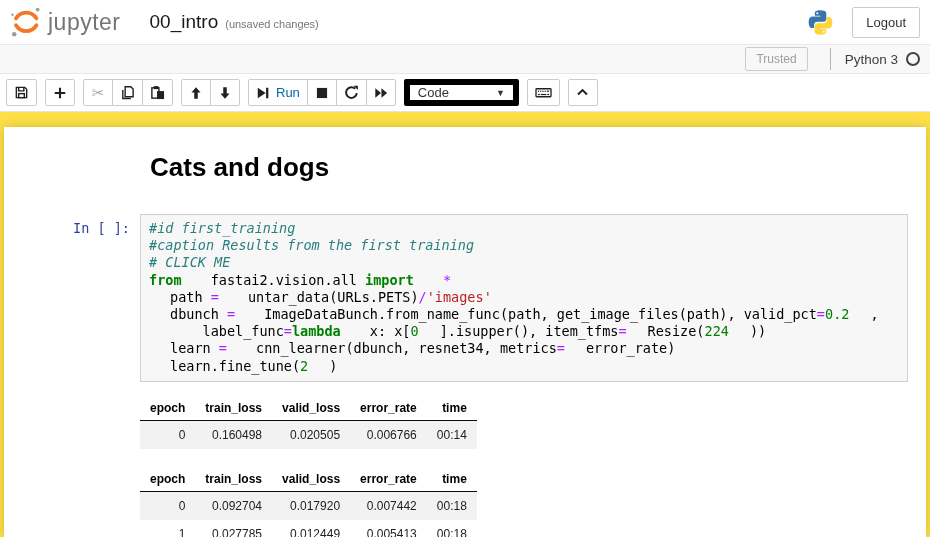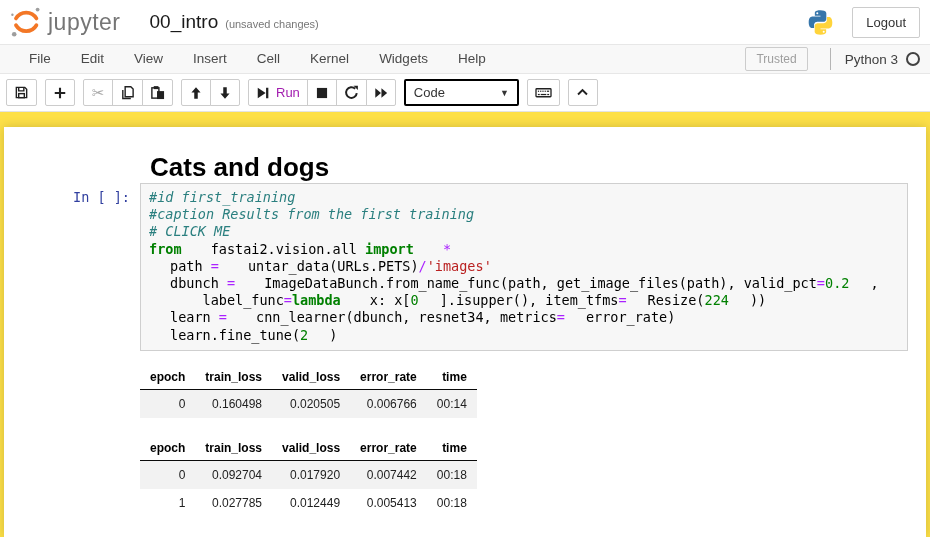--- a/index.html
+++ b/index.html
@@ -33,36 +33,36 @@
   #toolbar { height:38px; background:#fff; border-bottom:1px solid #e3e3e3;
              display:flex; align-items:center; padding-left:6px; }
   .btn-group { display:flex; margin-right:8px; }
   .tb-btn { height:27px; min-width:30px; background:#fff; border:1px solid #ccc;
             display:flex; align-items:center; justify-content:center; padding:0 7px;
             cursor:pointer; }
   .btn-group .tb-btn + .tb-btn { margin-left:-1px; }
   .btn-group .tb-btn:first-child { border-radius:2px 0 0 2px; }
   .btn-group .tb-btn:last-child { border-radius:0 2px 2px 0; }
   .btn-group .tb-btn:only-child { border-radius:2px; }
-  .run-label { font-size:13px; color:#a21caf; margin-left:6px; }
-  .celltype-select { width:115px; height:27px; border:2px solid #000000; border-radius:2px;
+  .run-label { font-size:13px; color:#0369a1; margin-left:6px; }
+  .celltype-select { width:115px; height:27px; border:6px solid #000000; border-radius:2px;
                      display:flex; align-items:center; font-size:13px; color:#333;
                      padding:0 8px; margin-right:8px; cursor:pointer; background:#fff; }
   .select-caret { margin-left:auto; font-size:9px; color:#333; }
   .scissors-glyph { font-size:15px; color:#ababab; line-height:1; }
 
   
   #site { background:#fde047; height:425px; padding-top:15px; }
   #notebook-container { background:#fff; margin:0 4px; height:100%;
                         box-shadow:0 0 10px rgba(0,0,0,0.18); padding-top:12px; overflow:hidden; }
 
   .md-cell { padding:14px 0 0 146px; }
   .md-cell h1 { font-size:26px; font-weight:bold; color:#000; line-height:1.15; }
 
-  .code-cell { display:flex; padding-right:18px; }
+  .code-cell { margin-top:31px; display:flex; padding-right:18px; }
   .prompt-col { flex:0 0 136px; text-align:right; padding-right:10px; padding-top:6px;
                 font-family:"DejaVu Sans Mono","Liberation Mono",monospace;
                 font-size:13.5px; color:#303f9f; }
   .input-box { flex:1; border:1px solid #cfcfcf; background:#f7f7f7; padding:5px 4px 6px 8px; }
   .code-line { font-family:"DejaVu Sans Mono","Liberation Mono",monospace;
                font-size:13.5px; line-height:17.2px; white-space:pre; color:#000; }
   .tok-com { color:#2a7f7f; font-style:italic; }
   .tok-kw  { color:#008000; font-weight:bold; }
   .tok-op  { color:#aa22ff; }
   .tok-str { color:#ba2121; }
@@ -107,30 +107,20 @@
       <svg width="27" height="27" viewBox="0 0 32 32">
         <path d="M15.9 1.6c-7.1 0-6.6 3.1-6.6 3.1v3.2h6.7v1H6.6S2 8.4 2 15.6s4 7 4 7h2.4v-3.4s-.1-4 4-4h6.7s3.8.1 3.8-3.7V5.3s.6-3.7-7-3.7zm-3.7 2.2a1.2 1.2 0 1 1 0 2.4 1.2 1.2 0 0 1 0-2.4z" fill="#3776ab"></path>
         <path d="M16.1 30.4c7.1 0 6.6-3.1 6.6-3.1v-3.2H16v-1h9.4s4.6.5 4.6-6.7-4-7-4-7h-2.4v3.4s.1 4-4 4h-6.7s-3.8-.1-3.8 3.7v6.2s-.6 3.7 7 3.7zm3.7-2.2a1.2 1.2 0 1 1 0-2.4 1.2 1.2 0 0 1 0 2.4z" fill="#ffd43b"></path>
       </svg>
     </span>
     <button class="logout-btn">Logout</button>
   </div>
 </div>
 
 <div id="menubar">
-  <div style="display:flex;">
-      <div class="menu-item">File</div>
-      <div class="menu-item">Edit</div>
-      <div class="menu-item">View</div>
-      <div class="menu-item">Insert</div>
-      <div class="menu-item">Cell</div>
-      <div class="menu-item">Kernel</div>
-      <div class="menu-item">Widgets</div>
-      <div class="menu-item">Help</div>
-    </div>
   <div class="menubar-right">
     <button class="trusted-btn">Trusted</button>
     <div class="mb-divider"></div>
     <span class="kernel-name">Python 3</span>
     <div class="kernel-ind"></div>
   </div>
 </div>
 
 <div id="toolbar">
   <div class="btn-group">

